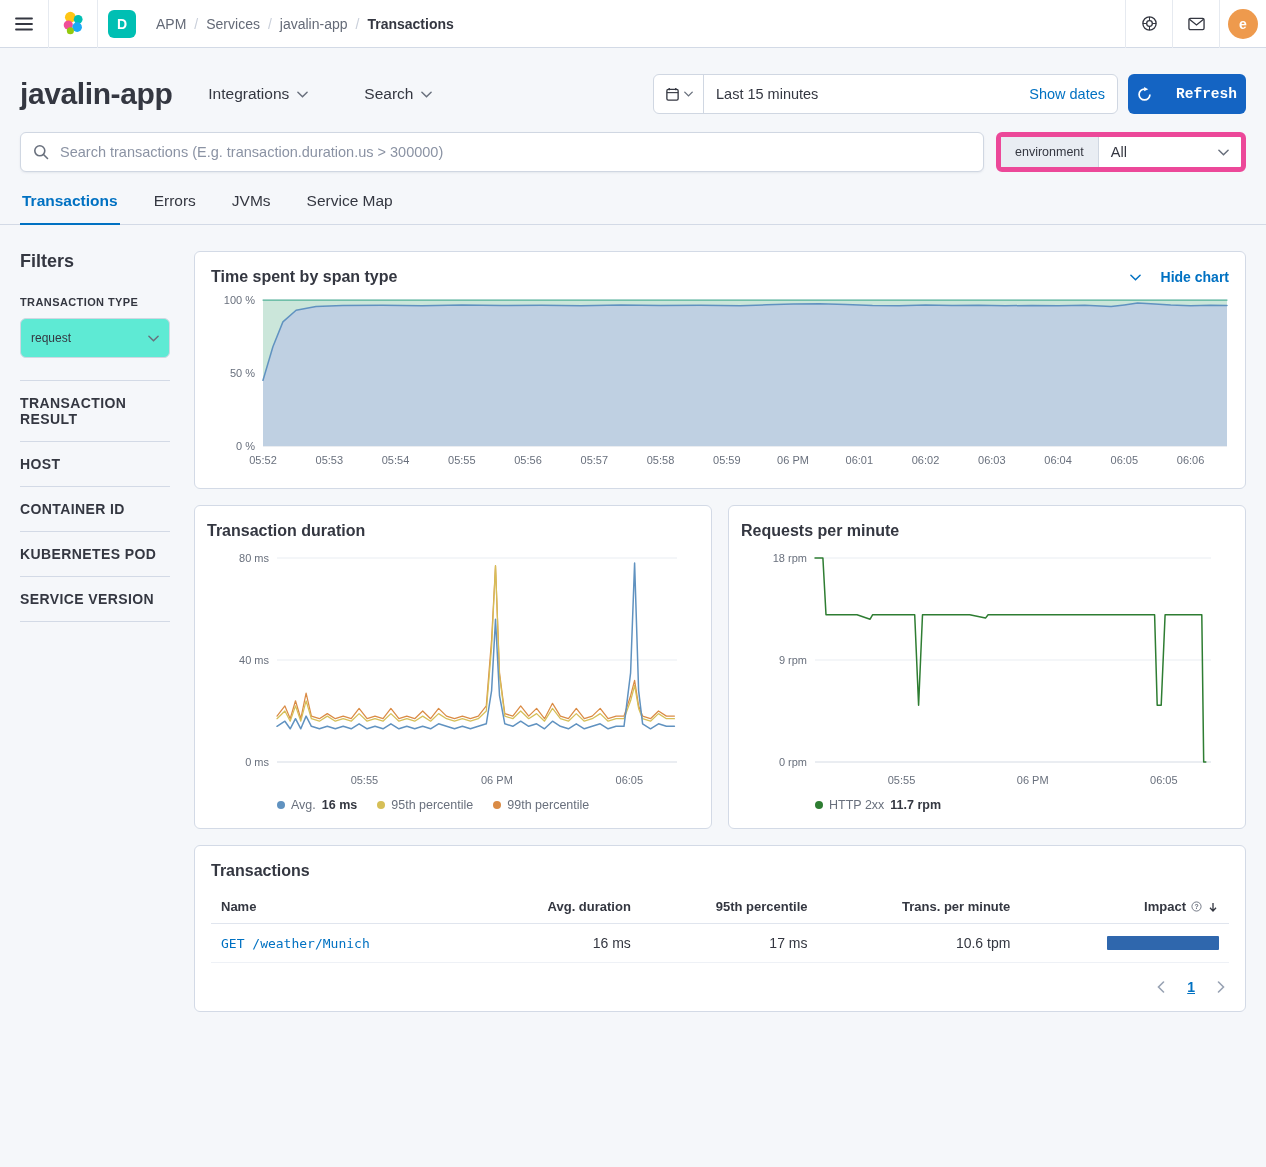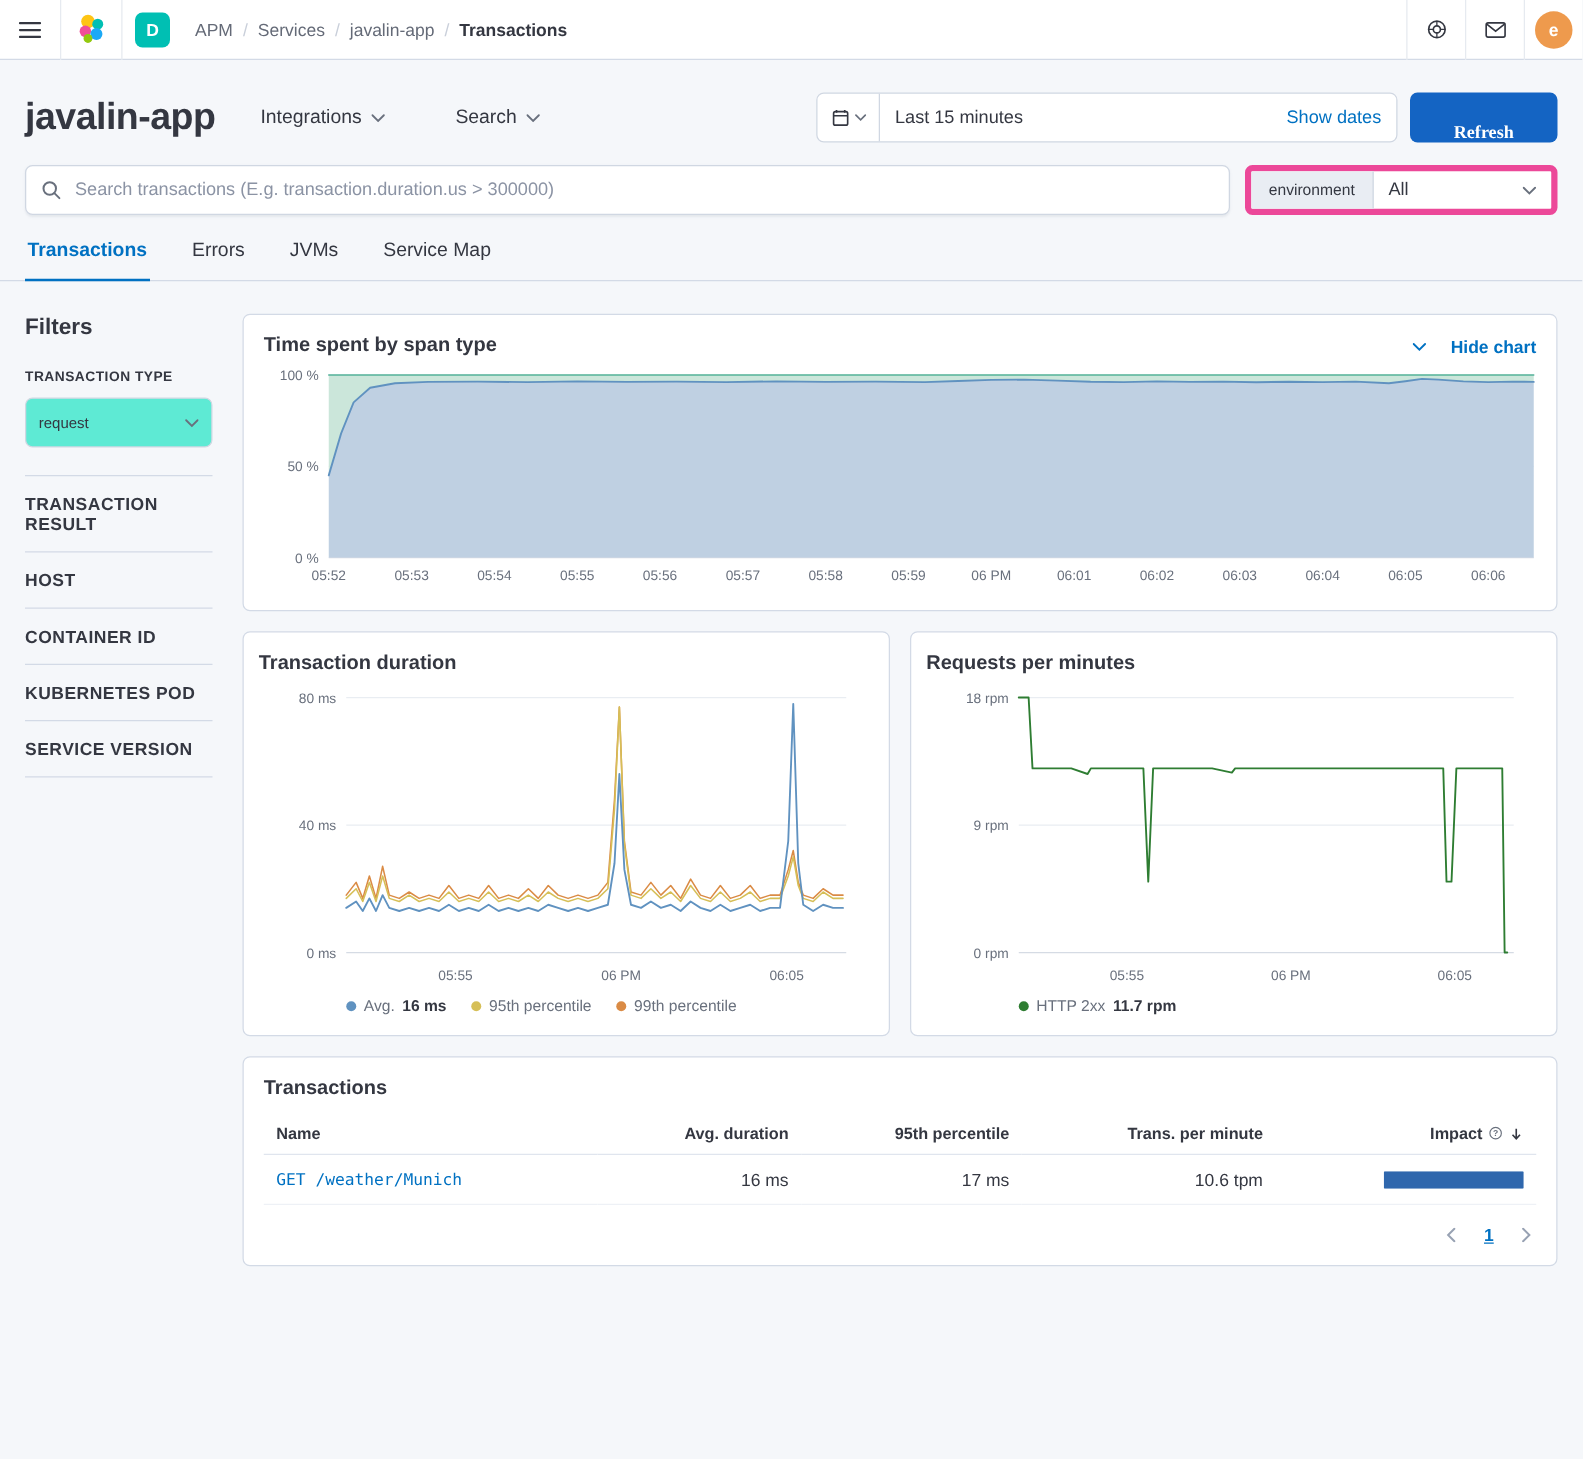--- a/index.html
+++ b/index.html
@@ -31,21 +31,21 @@
   .hdr-link { display:flex; align-items:center; gap:8px; font-size:15.5px; color:#343741; }
   .chev { color:#69707d; display:flex; }
   .hdr-right { margin-left:auto; display:flex; align-items:center; gap:10px; }
   .datepicker { display:flex; align-items:center; width:465px; height:40px; background:#fff;
     border:1px solid #d0d7e2; border-radius:6px; }
   .quick-select { width:50px; height:100%; display:flex; align-items:center; justify-content:center; gap:4px;
     border-right:1px solid #d0d7e2; }
   .dp-text { padding-left:12px; font-size:14.5px; }
   .show-dates { margin-left:auto; padding-right:12px; color:#0071c2; font-size:14.5px; }
   .refresh-btn { width:118px; height:40px; border:none; border-radius:6px; color:#fff;
-    font-size:14.5px; font-weight:700; font-family:Liberation Serif, serif; display:flex; align-items:center; justify-content:center; gap:24px;flex-direction:column; }
+    font-size:14.5px; font-weight:700; font-family:Liberation Mono, monospace; display:flex; align-items:center; justify-content:center; gap:24px; }
 
   
   .search-row { display:flex; gap:12px; padding:0 20px; }
   .search-box { flex:1; height:40px; background:#fff; border:1px solid #d0d7e2; border-radius:6px;
     display:flex; align-items:center; padding:0 12px; box-shadow:0 1px 2px rgba(152,162,179,.18); }
   .search-box input { flex:1; border:none; outline:none; margin-left:9px; font-size:14.5px;
     font-family:inherit; color:#343741; background:transparent; }
   .search-box input::placeholder { color:#8b93a4; }
   .env-group { width:250px; height:40px; background:#fff; border:5px solid #ec4899; border-radius:6px;
     display:flex; overflow:hidden; }
@@ -317,21 +317,21 @@
             <span class="dot" data-interactable="false" style="background: rgb(214, 191, 87);"></span>
             <span data-interactable="false">95th percentile</span>
           </div>
           <div class="cl-item" data-interactable="true">
             <span class="dot" data-interactable="false" style="background: rgb(218, 139, 69);"></span>
             <span data-interactable="false">99th percentile</span>
           </div>
         </div>
       </div>
       <div class="panel half" data-interactable="false">
-        <div class="panel-title" data-interactable="false">Requests per minutes</div>
+        <div class="panel-title" data-interactable="false">Requests per minute</div>
         <svg class="chart" width="484" height="244" data-interactable="true">
             <line x1="74" x2="470" y1="214" y2="214" stroke="#d5dbe4"></line>
             <text x="66" y="218" text-anchor="end">0 rpm</text>
             <line x1="74" x2="470" y1="112" y2="112" stroke="#e9edf2"></line>
             <text x="66" y="116" text-anchor="end">9 rpm</text>
             <line x1="74" x2="470" y1="10" y2="10" stroke="#e9edf2"></line>
             <text x="66" y="14" text-anchor="end">18 rpm</text>
             <text x="160.5" y="236" text-anchor="middle">05:55</text>
             <text x="291.7" y="236" text-anchor="middle">06 PM</text>
             <text x="422.8" y="236" text-anchor="middle">06:05</text>

